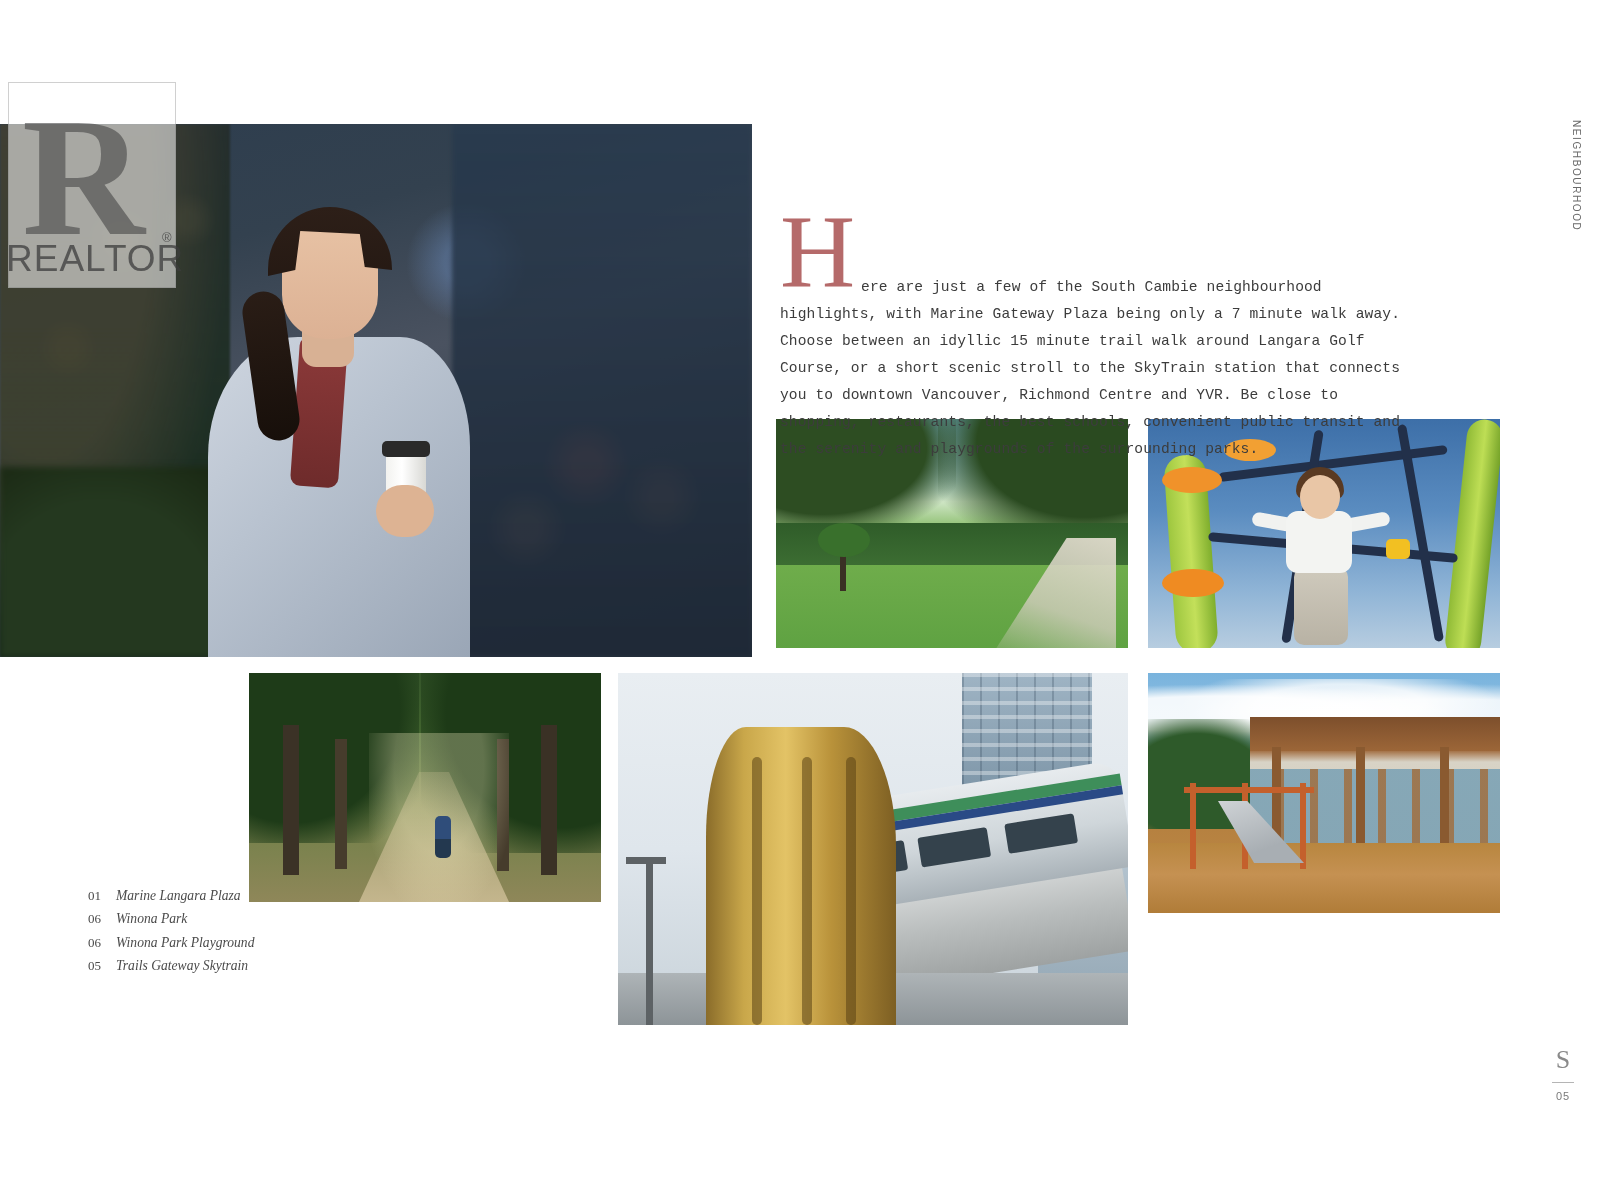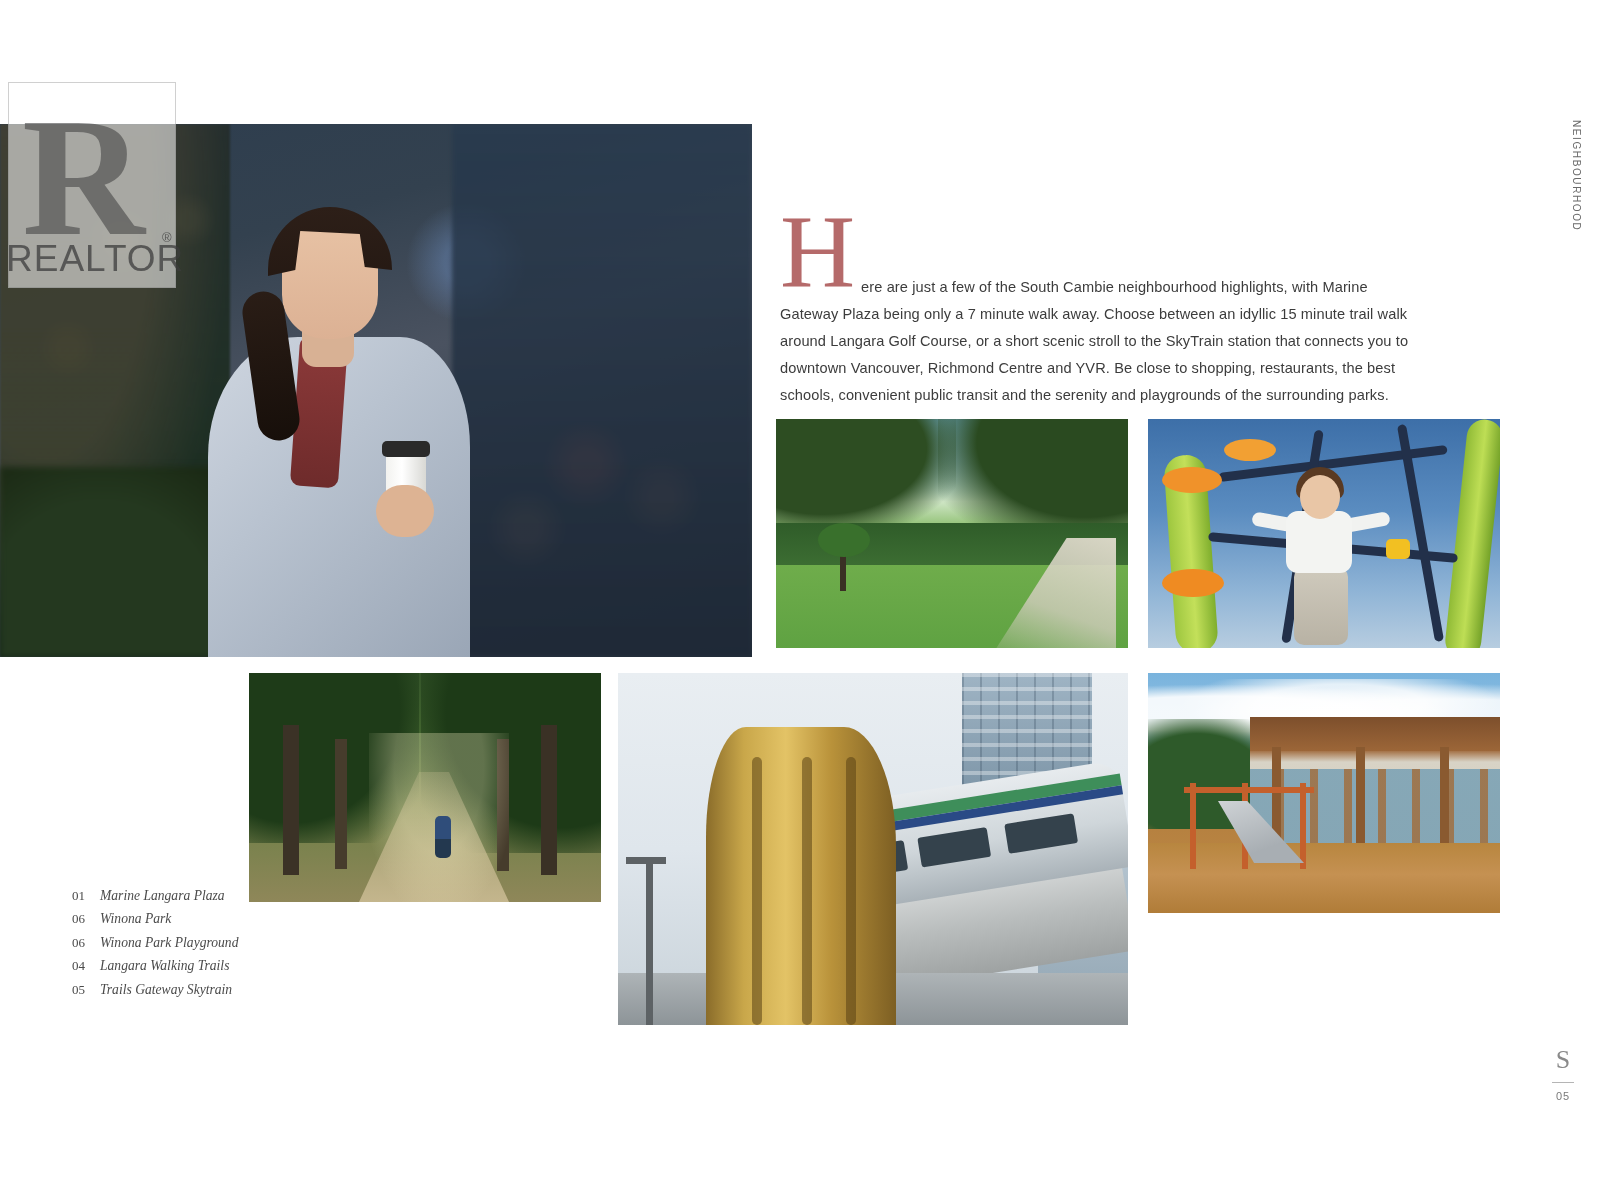--- a/index.html
+++ b/index.html
@@ -441,33 +441,35 @@
     color: #b56a6a;
     margin: 6px 6px 0 0;
     font-weight: 400;
   }
   #intro-text {
     font-size: 14.6px;
     line-height: 27px;
     color: #3c3c3c;
     letter-spacing: 0.1px;
     padding-top: 68px;
+    font-family: Liberation Mono, monospace;
   }
 
   
   #legend {
     position: absolute;
     left: 72px;
     top: 888px;
     width: 420px;
   }
   #legend .row {
     display: flex;
     align-items: baseline;
     height: 23.4px;
+    margin-left: 16px;
   }
   #legend .n {
     width: 28px;
     font-family: "Liberation Serif", serif;
     font-size: 13px;
     color: #4a4a4a;
   }
   #legend .t {
     font-family: "Liberation Serif", serif;
     font-style: italic;
@@ -634,24 +636,20 @@
   </div>
   <div class="row">
     <div class="n">06</div>
     <div class="t">Winona Park</div>
   </div>
   <div class="row">
     <div class="n">06</div>
     <div class="t">Winona Park Playground</div>
   </div>
   <div class="row">
-    <div class="n">04</div>
-    <div class="t">Langara Walking Trails</div>
-  </div>
-  <div class="row">
     <div class="n">05</div>
     <div class="t">Trails Gateway Skytrain</div>
   </div>
 </div>
 
 <div id="section-label">NEIGHBOURHOOD</div>
 <div id="page-mark">
   <div class="logo">S</div>
   <div class="rule"></div>
   <div class="pn">05</div>

